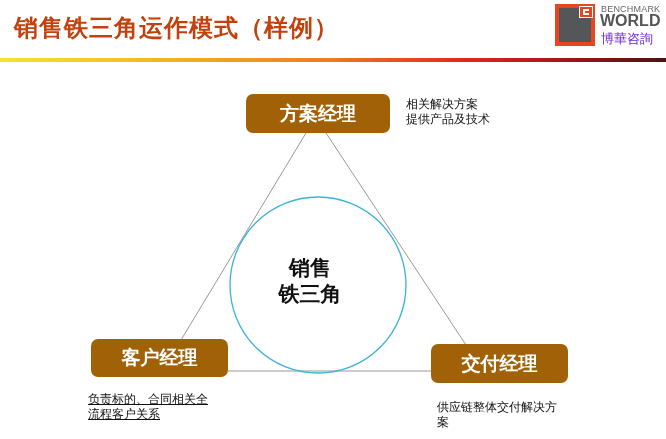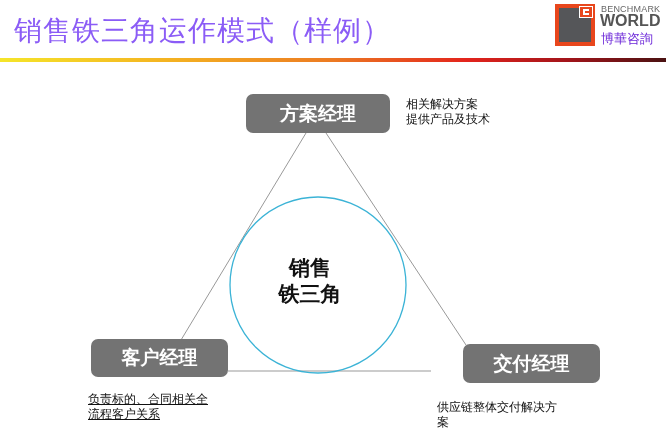--- a/index.html
+++ b/index.html
@@ -1,30 +1,30 @@
 <!DOCTYPE html>
 <html><head>
 <meta charset="utf-8">
 <style>
   html, body { margin:0; padding:0; }
   body { width:666px; height:439px; background:#ffffff; position:relative; overflow:hidden;
          font-family:"DejaVu Sans","Liberation Sans",sans-serif; }
-  .title { position:absolute; left:14px; top:12px; font-size:28px; font-weight:normal; color:#8b5cf6; letter-spacing:1px; white-space:nowrap; }
+  .title { position:absolute; left:14px; top:12px; font-size:24px; font-weight:bold; color:#c2410c; letter-spacing:1px; white-space:nowrap; }
   .gradbar { position:absolute; left:0; top:58px; width:666px; height:4px;
              background:linear-gradient(90deg,#f5e52a 0%,#f4b321 25%,#ec7a22 50%,#e3241c 70%,#a3141a 85%,#4a1212 100%); }
   .logo { position:absolute; left:555px; top:3px; width:108px; height:44px;padding-left:24px; }
   .logo-mark { position:absolute; left:0; top:1px; width:40px; height:42px; background:#e8461c; }
   .logo-mark .inner { position:absolute; left:4px; top:4px; width:32px; height:34px; background:#555659; }
   .logo-mark .corner { position:absolute; right:2px; top:2px; width:14px; height:12px; background:#e8461c; border:1px solid #fff; box-sizing:border-box; }
   .logo-mark .corner .c { position:absolute; left:3px; top:2px; width:6px; height:6px; border:2px solid #fff; border-right:none; box-sizing:border-box; }
   .logo-text1 { position:absolute; left:46px; top:1px; font-family:"Liberation Sans",sans-serif; font-size:9px; color:#666; letter-spacing:0.2px; }
   .logo-text2 { position:absolute; left:45px; top:9px; font-family:"Liberation Sans",sans-serif; font-size:16px; color:#555;font-weight:bold; }
   .logo-text3 { position:absolute; left:46px; top:27px; font-size:13px; color:#6d28d9; white-space:nowrap; }
   svg.lines { position:absolute; left:0; top:0; }
-  .role-box { position:absolute; background:#737373; border-radius:7px; color:#fff; font-weight:bold; font-size:19px;
+  .role-box { position:absolute; background:#a16207; border-radius:7px; color:#fff; font-weight:bold; font-size:19px;
               display:flex; align-items:center; justify-content:center; }
   .desc { position:absolute; font-size:12px; color:#111; line-height:15px; }
   .center-label { position:absolute; left:230px; top:255px; width:160px; text-align:center; font-size:21px; font-weight:bold; color:#111; line-height:26px; }
 </style>
 </head>
 <body>
 
 <div class="title">销售铁三角运作模式（样例）</div>
 
 <div class="logo">
@@ -58,17 +58,17 @@
   <div>相关解决方案</div>
   <div>提供产品及技术</div>
 </div>
 
 <div class="role-box" style="left:91px; top:339px; width:137px; height:38px;">客户经理</div>
 <div class="desc" style="left:88px; top:392px;text-decoration:underline;">
   <div>负责标的、合同相关全</div>
   <div>流程客户关系</div>
 </div>
 
-<div class="role-box" style="left:431px; top:344px; width:137px; height:39px;margin-left:32px;">交付经理</div>
+<div class="role-box" style="left:431px; top:344px; width:137px; height:39px;">交付经理</div>
 <div class="desc" style="left:437px; top:400px;">
   <div>供应链整体交付解决方</div>
   <div>案</div>
 </div>
 
 </body></html>

